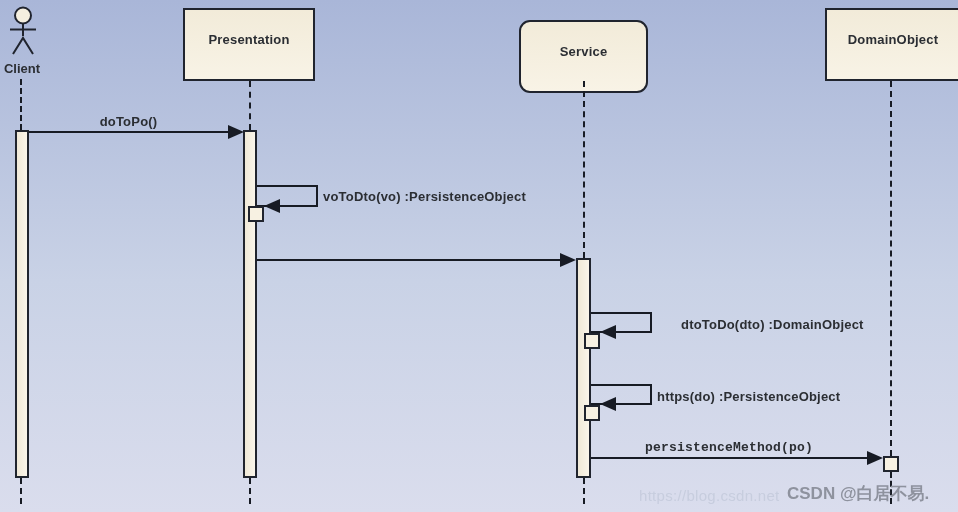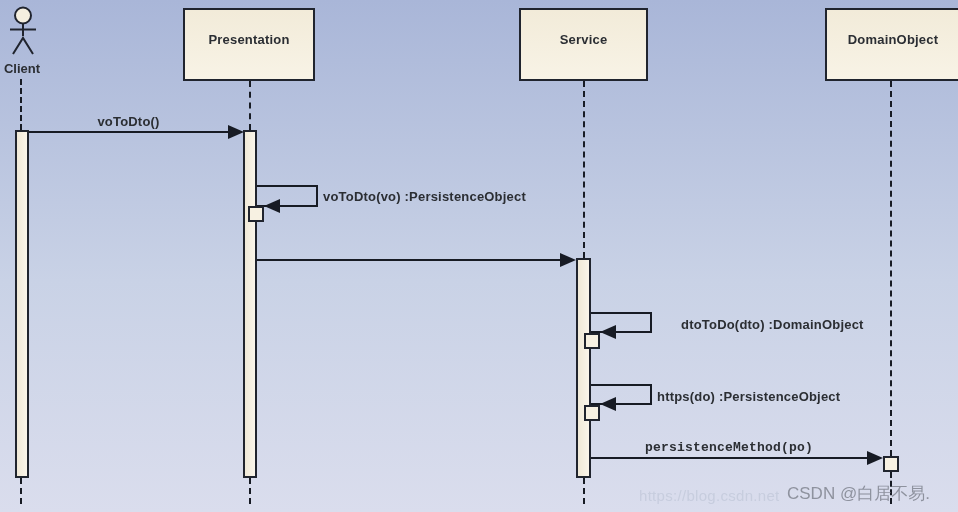--- a/index.html
+++ b/index.html
@@ -46,39 +46,39 @@
     background:transparent;
   }
   .arr-r{width:0;height:0;border-top:7px solid transparent;border-bottom:7px solid transparent;border-left:16px solid var(--line);}
   .arr-l{width:0;height:0;border-top:7px solid transparent;border-bottom:7px solid transparent;border-right:16px solid var(--line);}
   .mlabel{
     font-size:13px;font-weight:700;color:var(--text);white-space:nowrap;letter-spacing:.2px;
   }
   .center{text-align:center;}
   .actor-label{font-size:13px;font-weight:700;color:var(--text);text-align:center;}
   .wm-url{font-size:15px;color:var(--watermark-url);white-space:nowrap;letter-spacing:.3px;}
-  .wm-user{font-size:17px;color:var(--watermark-user);white-space:nowrap;}
+  .wm-user{font-size:17px;color:var(--watermark-user);white-space:nowrap;font-weight:bold;}
 </style>
 </head>
 <body>
 
 <div id="stage">
 
   <svg class="abs" style="left:5px;top:5px;" width="36" height="54" viewBox="0 0 36 54">
     <circle cx="18" cy="10.5" r="8" fill="#f5efdf" stroke="#20242e" stroke-width="2"></circle>
     <line x1="18" y1="18.5" x2="18" y2="31" stroke="#20242e" stroke-width="2"></line>
     <line x1="5" y1="24.5" x2="31" y2="24.5" stroke="#20242e" stroke-width="2"></line>
     <polyline points="8,49 18,33 28,49" fill="none" stroke="#20242e" stroke-width="2"></polyline>
   </svg>
   <div class="abs actor-label" style="left:-2px;top:61px;width:48px;">Client</div>
 
   <div class="abs box" style="left:183px;top:8px;width:132px;height:73px;">
     <div class="title">Presentation</div>
   </div>
-  <div class="abs box" style="left:519px;top:8px;width:129px;height:73px;">
+  <div class="abs box" style="left:519px;top:20px;width:129px;height:73px;border-radius:11px;">
     <div class="title">Service</div>
   </div>
   <div class="abs box" style="left:825px;top:8px;width:136px;height:73px;">
     <div class="title">DomainObject</div>
   </div>
 
   <div class="abs life" style="left:20px;top:79px;height:51px;"></div>
   <div class="abs life" style="left:20px;top:478px;height:26px;"></div>
   <div class="abs life" style="left:249px;top:81px;height:49px;"></div>
   <div class="abs life" style="left:249px;top:478px;height:26px;"></div>
@@ -86,21 +86,21 @@
   <div class="abs life" style="left:583px;top:478px;height:26px;"></div>
   <div class="abs life" style="left:890px;top:81px;height:375px;"></div>
   <div class="abs life" style="left:890px;top:472px;height:32px;"></div>
 
   <div class="abs bar" style="left:15px;top:130px;width:14px;height:348px;"></div>
   <div class="abs bar" style="left:243px;top:130px;width:14px;height:348px;"></div>
   <div class="abs bar" style="left:576px;top:258px;width:15px;height:220px;"></div>
 
   <div class="abs hline" style="left:29px;top:131px;width:199px;"></div>
   <div class="abs arr-r" style="left:228px;top:125px;"></div>
-  <div class="abs mlabel center" style="left:29px;top:114px;width:199px;">voToDto()</div>
+  <div class="abs mlabel center" style="left:29px;top:114px;width:199px;">doToPo()</div>
 
   <div class="abs loop" style="left:257px;top:185px;width:59px;height:18px;"></div>
   <div class="abs arr-l" style="left:264px;top:199px;"></div>
   <div class="abs sq" style="left:248px;top:206px;"></div>
   <div class="abs mlabel" style="left:323px;top:189px;">voToDto(vo) :PersistenceObject</div>
 
   <div class="abs hline" style="left:257px;top:259px;width:303px;"></div>
   <div class="abs arr-r" style="left:560px;top:253px;"></div>
 
   <div class="abs loop" style="left:591px;top:312px;width:59px;height:17px;"></div>

